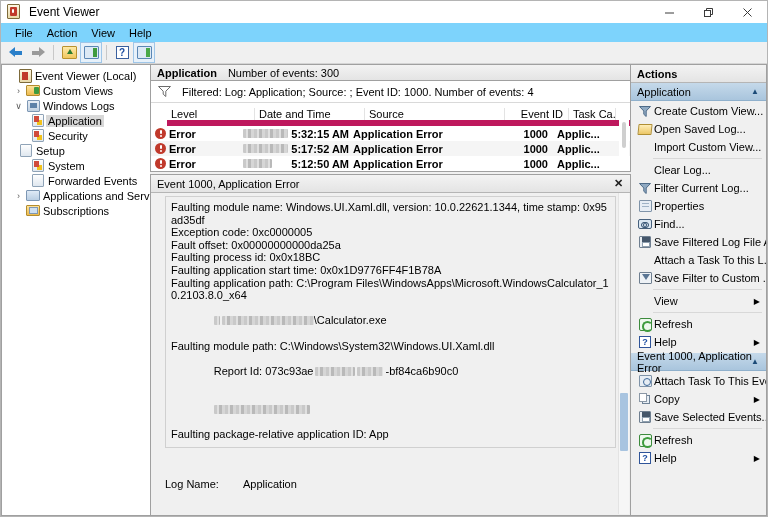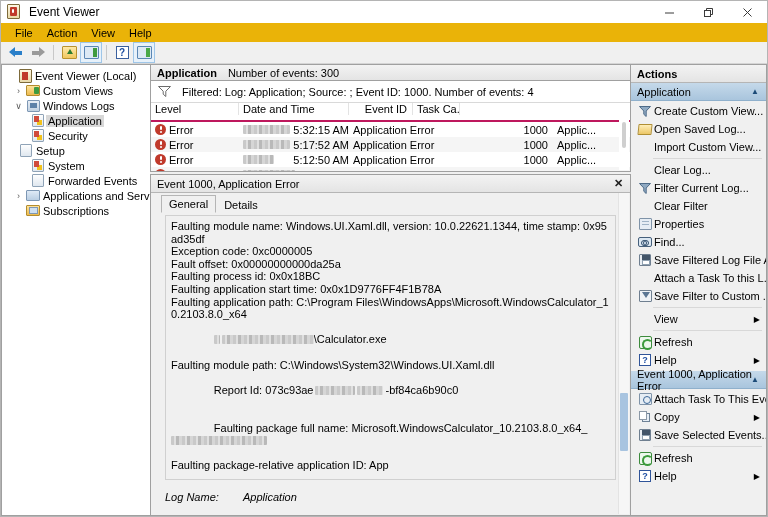--- a/index.html
+++ b/index.html
@@ -44,21 +44,21 @@
   .winbtns{position:absolute;right:0;top:0;height:22px;display:flex;}
   .winbtn{
     width:39px;height:22px;display:flex;align-items:center;justify-content:center;
     font-size:11px;color:#333;
   }
   .winbtn svg{display:block;}
 
   
   .menubar{
     height:19px;flex:0 0 19px;display:flex;align-items:center;
-    padding-left:7px;background:#eab308;
+    padding-left:7px;background:#7dd3fc;
   }
   .menubar .mi{padding:1px 7px;font-size:11px;color:#000;}
 
   
   .toolbar{
     height:21px;flex:0 0 21px;display:flex;align-items:center;
     padding-left:5px;background:#f0f0f0;gap:2px;
     border-bottom:1px solid #d5d5d5;
   }
   .tbtn{width:20px;height:19px;display:flex;align-items:center;justify-content:center;}
@@ -167,40 +167,40 @@
     position:relative;
   }
   .filterbar{
     height:21px;flex:0 0 21px;display:flex;align-items:center;
     background:#fff;border-bottom:1px solid #d9d9d9;padding-left:7px;
   }
   .funnel{width:13px;height:11px;flex:0 0 13px;margin-right:11px;}
   .filtertext{font-size:11px;}
 
   .cols{
-    height:17px;flex:0 0 17px;display:flex;align-items:flex-start;
-    background:#ffffff;border-bottom:2px solid #be185d;
+    height:17px;flex:0 0 17px;display:flex;align-items:flex-end;
+    background:#ffffff;border-bottom:6px solid #be185d;margin-left:16px;
   }
   .col{
     display:flex;align-items:center;font-size:11px;padding-left:4px;
     border-right:1px solid #e3e3e3;box-sizing:border-box;white-space:nowrap;overflow:hidden;
   }
   .c-level{width:88px;flex:0 0 88px;}
   .c-date{width:110px;flex:0 0 110px;}
   .c-src{width:140px;flex:0 0 140px;}
   .c-eid{width:64px;flex:0 0 64px;justify-content:flex-end;padding-right:5px;padding-left:0;}
   .c-task{width:47px;flex:0 0 47px;}
   .c-rest{flex:1;}
 
   .rows{flex:1;overflow:hidden;position:relative;}
   .row{display:flex;align-items:center;height:15px;white-space:nowrap;}
   .row.alt{background:#f5f5f5;}
   .cell{
     display:flex;align-items:center;font-size:11px;padding-left:4px;
-    box-sizing:border-box;overflow:hidden;
+    box-sizing:border-box;overflow:hidden;font-weight:bold;
   }
   .err-ico{
     width:11px;height:11px;border-radius:50%;background:#c0392b;flex:0 0 11px;
     position:relative;margin-right:3px;
   }
   .err-ico:after{
     content:"";position:absolute;left:4.5px;top:2px;width:2px;height:4px;background:#fff;border-radius:1px;
   }
   .err-ico:before{
     content:"";position:absolute;left:4.5px;top:7px;width:2px;height:2px;background:#fff;border-radius:1px;
@@ -243,21 +243,21 @@
   }
   .tab.active{background:#f0f0f0;border-color:#b5b5b5;border-bottom:1px solid #f0f0f0;}
   .detailbody{
     flex:1;min-height:0;overflow:hidden;padding:0 14px 0 14px;position:relative;
   }
   .msgbox{
     margin-top:3px;border:1px solid #d0d0d0;background:#f0f0f0;
     padding:4px 5px 7px 5px;box-sizing:border-box;
   }
   .msgline{font-size:11px;line-height:12.6px;white-space:pre-wrap;word-break:break-all;}
-  .meta{margin-top:10px;font-style:italic;}
+  .meta{margin-top:28px;}
   .mrow{display:flex;height:15px;align-items:center;font-size:11px;}
   .mlab{width:78px;flex:0 0 78px;}
   .mval{width:144px;flex:0 0 144px;}
   .det-sb{
     position:absolute;right:1px;top:18px;bottom:1px;width:10px;background:#f6f6f6;
     border-left:1px solid #e3e3e3;
   }
   .det-sb .thumb{
     position:absolute;left:1px;width:8px;height:58px;top:200px;background:#a8c4e0;border-radius:1px;
   }
@@ -502,20 +502,21 @@
             <svg width="13" height="11" viewBox="0 0 13 11">
               <polygon points="0.5,0.5 12.5,0.5 7.8,5.2 7.8,10.5 5.2,8.2 5.2,5.2" fill="#ffffff" stroke="#6c6c6c" stroke-width="1"></polygon>
             </svg>
           </span>
           <span class="filtertext">Filtered: Log: Application; Source: ; Event ID: 1000. Number of events: 4</span>
         </div>
 
         <div class="cols">
           <div class="col c-level">Level</div>
           <div class="col c-date">Date and Time</div>
+          <div class="col c-src">Source</div>
           <div class="col c-eid">Event ID</div>
           <div class="col c-task">Task Ca...</div>
           <div class="col c-rest"></div>
         </div>
 
         <div class="rows">
           <div class="row">
             <div class="cell c-level">
               <span class="err-ico"></span>
               <span>Error</span>
@@ -575,42 +576,38 @@
           <div class="thumb"></div>
         </div>
       </div>
 
       <div class="detail">
         <div class="detailhdr">
           <div class="dh-title">Event 1000, Application Error</div>
           <div class="closebtn">✕</div>
         </div>
 
-        <div class="tabs">
-          <div class="tab active">General</div>
-          <div class="tab">Details</div>
-        </div>
 
         <div class="detailbody">
           <div class="msgbox">
             <div class="msgline">Faulting module name: Windows.UI.Xaml.dll, version: 10.0.22621.1344, time stamp: 0x95ad35df</div>
             <div class="msgline">Exception code: 0xc0000005</div>
             <div class="msgline">Fault offset: 0x00000000000da25a</div>
             <div class="msgline">Faulting process id: 0x0x18BC</div>
             <div class="msgline">Faulting application start time: 0x0x1D9776FF4F1B78A</div>
             <div class="msgline">Faulting application path: C:\Program Files\WindowsApps\Microsoft.WindowsCalculator_10.2103.8.0_x64</div>
             <div class="msgline">
               <span class="redact" style="width:6px"></span><span class="redact" style="width:92px;margin-left:2px"></span><span>\Calculator.exe</span>
             </div>
             <div class="msgline">Faulting module path: C:\Windows\System32\Windows.UI.Xaml.dll</div>
             <div class="msgline">
               <span>Report Id: 073c93ae</span><span class="redact" style="width:40px;margin:0 2px"></span><span class="redact" style="width:26px;margin-right:2px"></span><span>-bf84ca6b90c0</span>
             </div>
             <div class="msgline">
-              <span>Faulting package full name: Microsoft.WindowsCalculator_10.2103.8.0_x64_</span><span class="redact" style="width:96px"></span>
+              <span class="redact" style="width:96px"></span>
             </div>
             <div class="msgline">Faulting package-relative application ID: App</div>
           </div>
 
           <div class="meta">
             <div class="mrow">
               <div class="mlab">Log Name:</div>
               <div class="mval">Application</div>
             </div>
 
@@ -657,24 +654,20 @@
         </div>
         <div class="aitem">
           <span class="ai-ico">
             <svg class="ai-funnel" viewBox="0 0 12 11">
                 <polygon points="0.5,0.5 11.5,0.5 7.2,5 7.2,10.5 4.8,8.3 4.8,5" fill="#8fa9c2" stroke="#4e6b88" stroke-width="1"></polygon>
               </svg>
           </span>
           <span class="ai-lab">Filter Current Log...</span>
         </div>
         <div class="aitem">
-          <span class="ai-ico"></span>
-          <span class="ai-lab">Clear Filter</span>
-        </div>
-        <div class="aitem">
           <span class="ai-ico">
               <span class="ai-prop"></span>
             </span>
           <span class="ai-lab">Properties</span>
         </div>
         <div class="aitem">
           <span class="ai-ico">
               <span class="ai-find"></span>
             </span>
           <span class="ai-lab">Find...</span>

